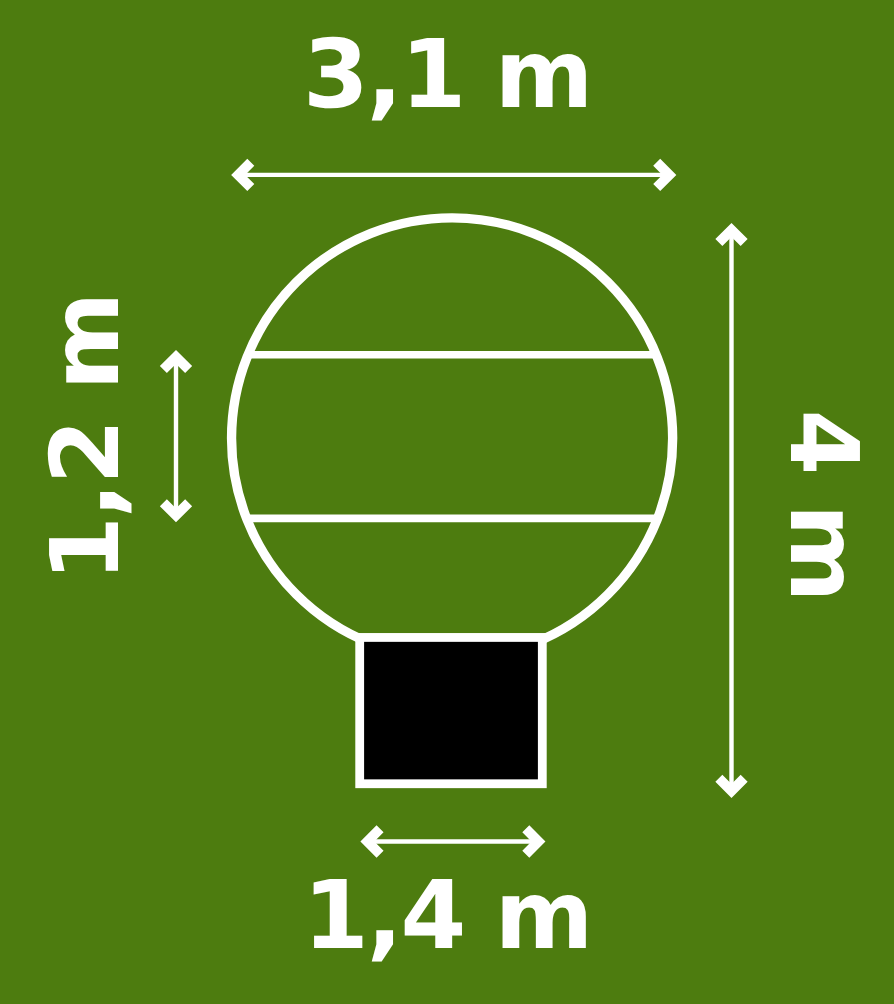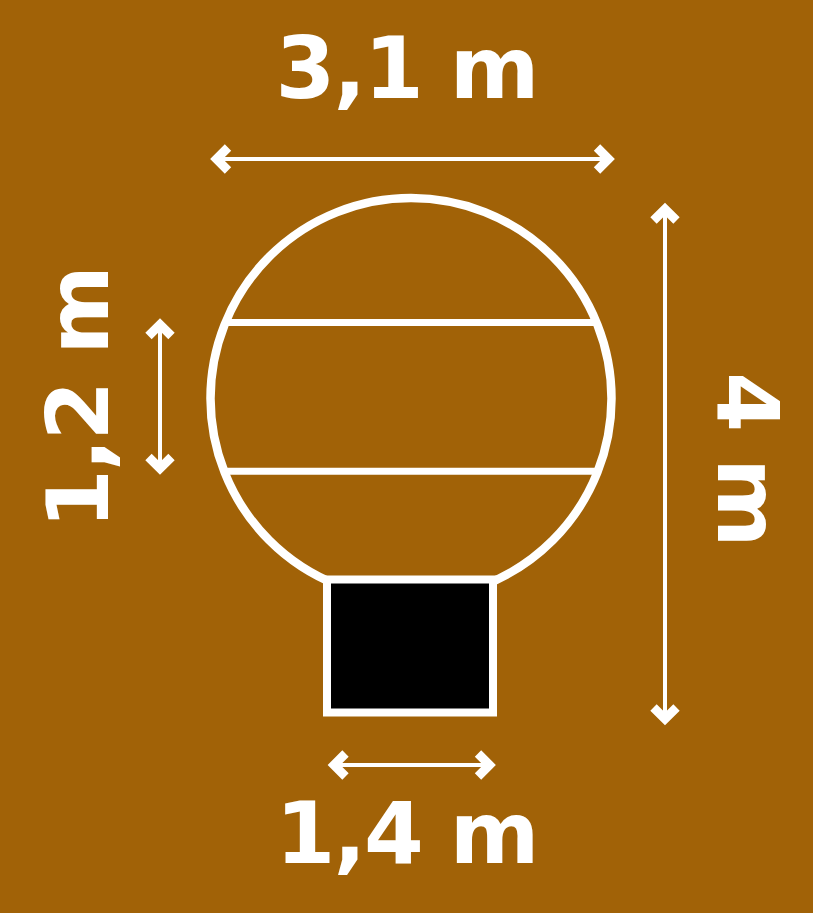--- a/index.html
+++ b/index.html
@@ -4,21 +4,21 @@
 <style>
   html, body {
     margin: 0;
     padding: 0;
     background: #000000;
   }
   .stage {
     position: relative;
     width: 813px;
     height: 913px;
-    background: #a16207;
+    background: #4d7c0f;
     overflow: hidden;
     font-family: "DejaVu Sans", sans-serif;
   }
   .stage svg {
     position: absolute;
     left: 0;
     top: 0;
   }
   .dim-label {
     position: absolute;

